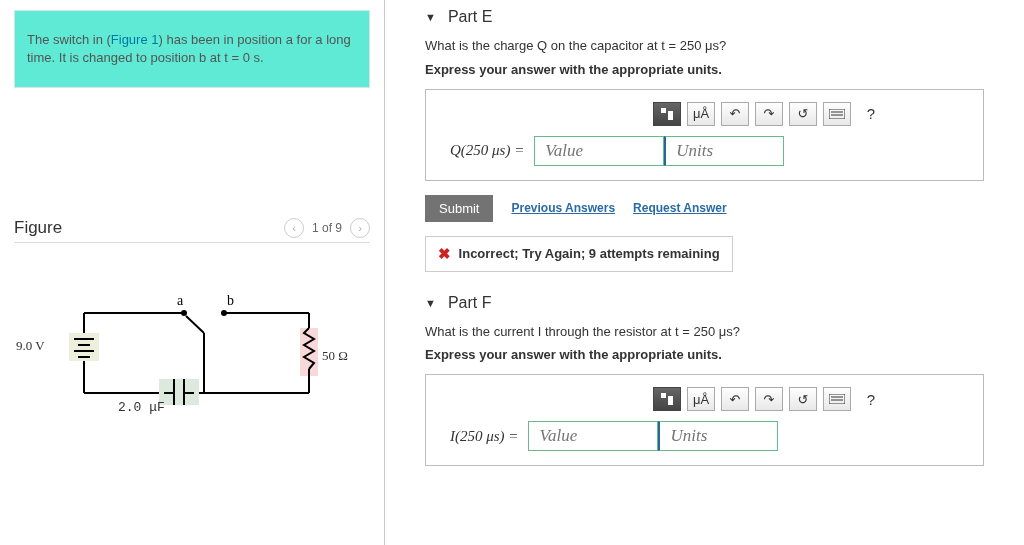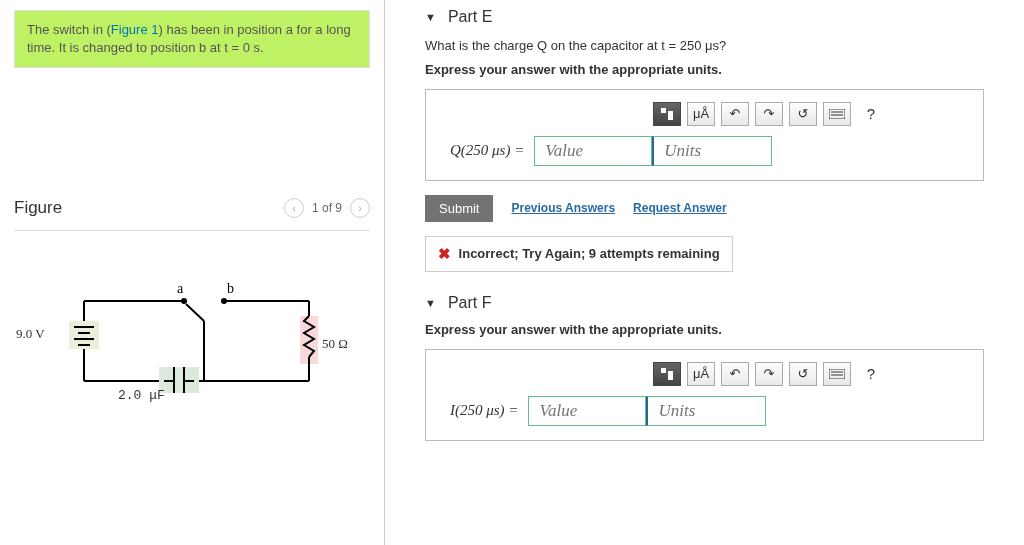--- a/index.html
+++ b/index.html
@@ -1,42 +1,42 @@
 <!DOCTYPE html>
 <html><head>
 <meta charset="utf-8">
 <style>
   * { box-sizing: border-box; margin: 0; padding: 0; }
   body { font-family: Arial, Helvetica, sans-serif; font-size: 13px; color: #333; background: #fff; width: 1024px; height: 545px; overflow: hidden; }
   .layout { display: flex; height: 100%; }
   .left-col { width: 385px; padding: 10px 14px; border-right: 1px solid #ccc; }
   .right-col { flex: 1; padding: 8px 40px 0 40px; overflow: hidden; }
-  .prompt-box { background: #bef264; border: 1px solid #d8e3e8; padding: 10px 12px; line-height: 1.4; color: #555; }
+  .prompt-box { background: #5eead4; border: 1px solid #d8e3e8; padding: 20px 12px; line-height: 1.4; color: #555; }
   .prompt-box a { color: #0077aa; text-decoration: none; }
-  .figure-header { display: flex; align-items: center; justify-content: space-between; margin-top: 130px; border-bottom: 1px solid #ddd; padding-bottom: 12px; }
+  .figure-header { display: flex; align-items: center; justify-content: space-between; margin-top: 130px; border-bottom: 1px solid #ddd; padding-bottom: 4px; }
   .figure-title { font-size: 17px; color: #333; }
   .pager { display: flex; align-items: center; gap: 8px; color: #666; font-size: 12px; }
   .pager-btn { width: 20px; height: 20px; border: 1px solid #ccc; border-radius: 50%; display: flex; align-items: center; justify-content: center; background: #fff; color: #aaa; cursor: pointer; font-size: 11px; }
   .circuit { margin-top: 40px; padding-left: 50px; }
   .part-block { margin-bottom: 22px; }
   .part-header { display: flex; align-items: center; gap: 12px; margin-bottom: 10px; }
   .caret { font-size: 11px; color: #333; }
   .part-title { font-weight: normal; font-size: 16px; }
   .question { margin: 8px 0 6px 0; line-height: 1.5; }
   .instruction { font-weight: bold; margin-bottom: 12px; }
   .answer-box { border: 1px solid #bbb; padding: 12px 18px 14px 24px; }
   .toolbar { display: flex; gap: 6px; align-items: center; justify-content: flex-end; margin-bottom: 10px; padding-right: 80px;}
   .toolbar .tbtn { min-width: 28px; height: 24px; border: 1px solid #aaa; background: linear-gradient(#fefefe,#e8e8e8); display:flex; align-items:center; justify-content:center; font-size: 13px; color:#333; cursor:pointer; }
   .toolbar .tbtn.dark { background: linear-gradient(#666,#444); color:#fff; border-color:#444;}
   .toolbar .tbtn.help { border:none; background:none; font-size:15px;}
   .eq-row { display: flex; align-items: center; gap: 10px; }
   .eq-label { font-style: italic; font-family: "Times New Roman", serif; font-size: 15px; white-space: nowrap; }
   .field-group { display: flex; }
   .value-input, .units-input { height: 30px; border: 1px solid #6b8; padding: 0 10px; font-style: italic; font-family: "Times New Roman", serif; font-size: 17px; color: #999; background:#fff; }
-  .value-input { width: 118px; border-right: 1px solid #6b8;}
+  .value-input { width: 130px; border-right: 1px solid #6b8;}
   .units-input { width: 120px; border-left: 2px solid #2a6596; }
   .actions { margin-top: 14px; display: flex; align-items: center; gap: 18px; }
   .submit-btn { background: #737373; color: #fff; border: none; padding: 6px 14px; font-size: 13px; cursor: pointer; }
   .link { color: #2b6aa3; font-size: 12px; text-decoration: underline; cursor: pointer; font-weight: bold;}
   .feedback { margin-top: 14px; border: 1px solid #ccc; padding: 8px 12px; display: inline-flex; align-items: center; gap: 8px; font-weight: bold; color: #333; }
   .feedback .x { color: #c22; font-size: 15px; }
   
   .circuit svg { width: 280px; height: 140px; }
 </style>
 </head>
@@ -153,20 +153,21 @@
         <span class="x">✖</span>
         <span>Incorrect; Try Again; 9 attempts remaining</span>
       </div>
     </div>
 
     <div class="part-block">
       <div class="part-header">
         <span class="caret">▼</span>
         <span class="part-title">Part F</span>
       </div>
+      <div class="question">What is the current I through the resistor at t = 250 μs?</div>
       <div class="instruction">Express your answer with the appropriate units.</div>
 
       <div class="answer-box">
         <div class="toolbar">
           <div class="tbtn dark">
               <svg width="14" height="14">
                 <rect x="1" y="1" width="5" height="5" fill="#fff"></rect>
                 <rect x="8" y="4" width="5" height="9" fill="#fff"></rect>
               </svg>
             </div>

